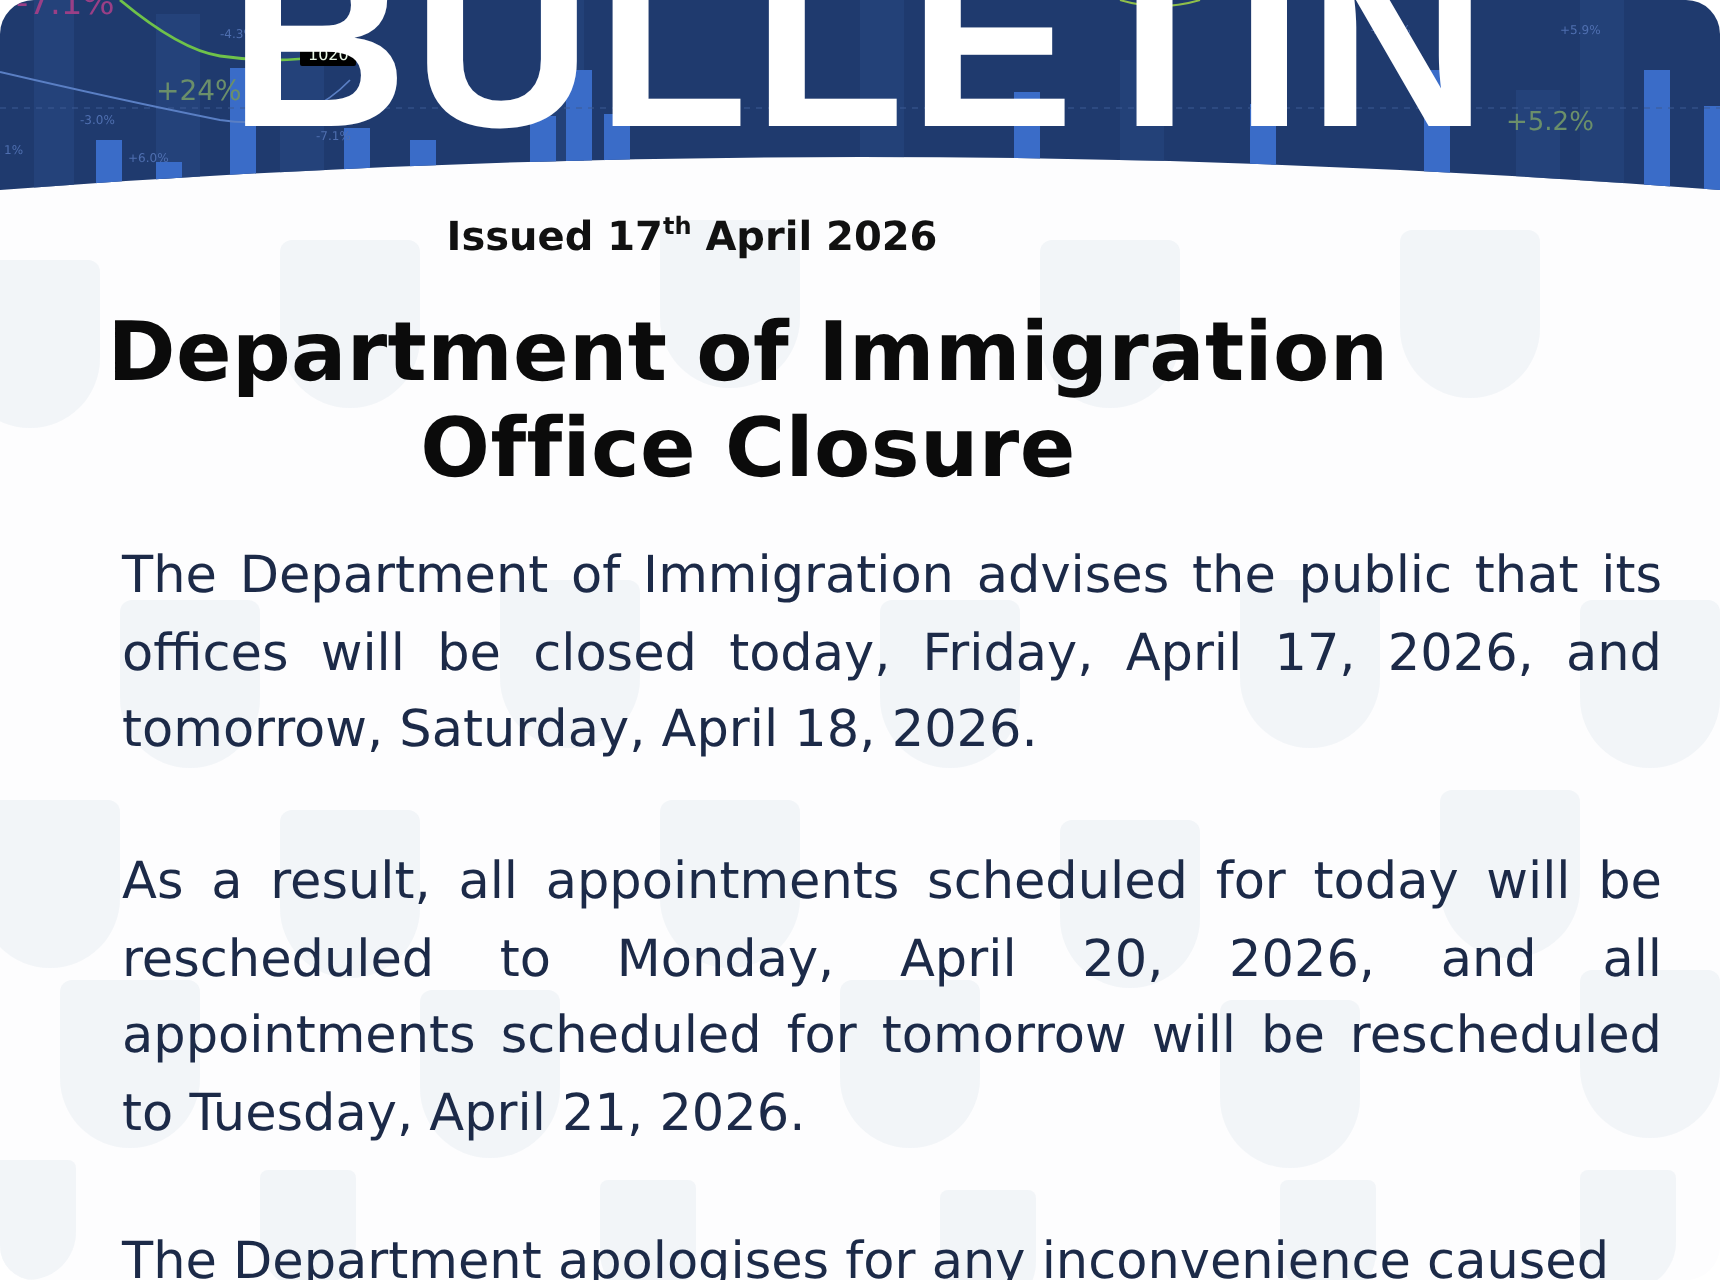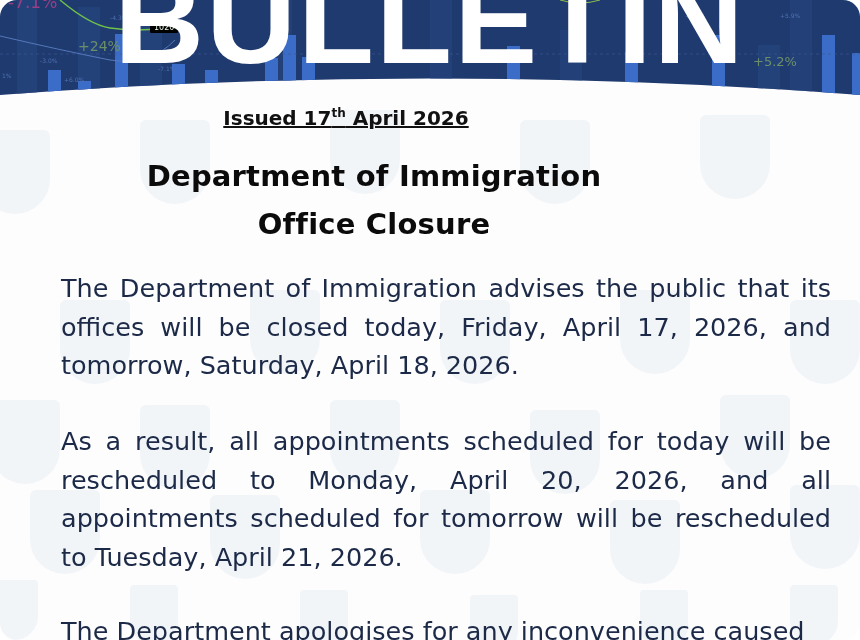--- a/index.html
+++ b/index.html
@@ -46,27 +46,27 @@
     .lbl-tag {
       background: #000000; color: #e9f7e6; font-size: 8px; padding: 1px 4px;
       left: 150px; top: 22px; border-radius: 1px;
     }
     .lbl-tiny { color: #4f6fb0; font-size: 6px; }
     
     .content { position: absolute; left: 0; top: 0; width: 860px; z-index: 4; }
     .issued {
       position: absolute; left: 0; width: 692px; top: 106px;
       text-align: center; font-family: "DejaVu Sans", sans-serif;
-      font-weight: bold; font-size: 20px; color: #111111; text-decoration: underline;
+      font-weight: bold; font-size: 20px; color: #111111;
     }
     .issued sup { font-size: 12px; vertical-align: 8px; line-height: 0; }
     .title {
       position: absolute; left: 0; width: 748px; top: 152px;
       text-align: center; font-family: "DejaVu Sans", sans-serif;
-      font-weight: bold; font-size: 29px; line-height: 48px; color: #0b0b0b;
+      font-weight: bold; font-size: 41px; line-height: 48px; color: #0b0b0b;
       letter-spacing: 0.2px;
     }
     .body-text {
       position: absolute; left: 45px; width: 770px;
       font-family: "DejaVu Sans", sans-serif;
       font-size: 25.5px; line-height: 38.5px; color: #1c2a48;
       text-align: justify;
       margin-left: 16px;
     }
     .p1 { top: 269px; }

